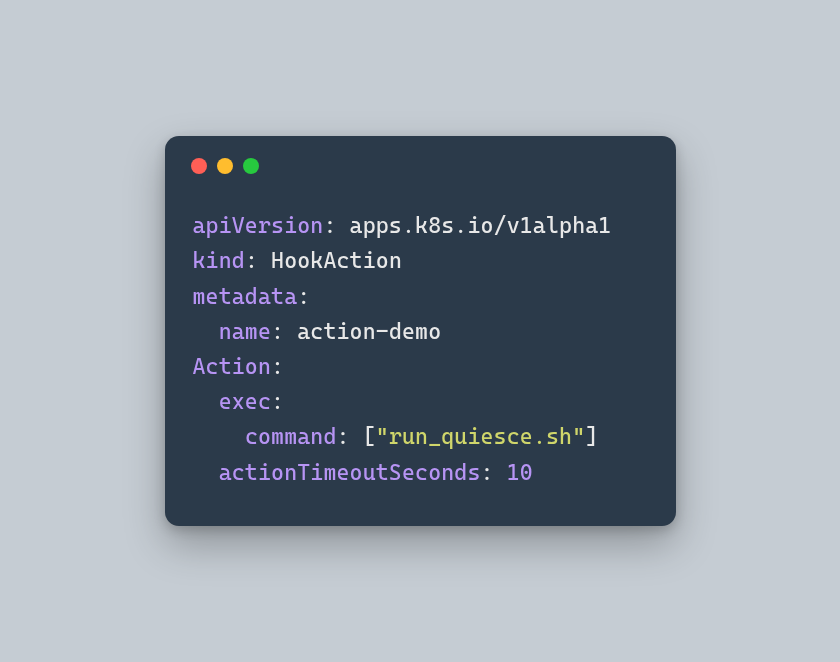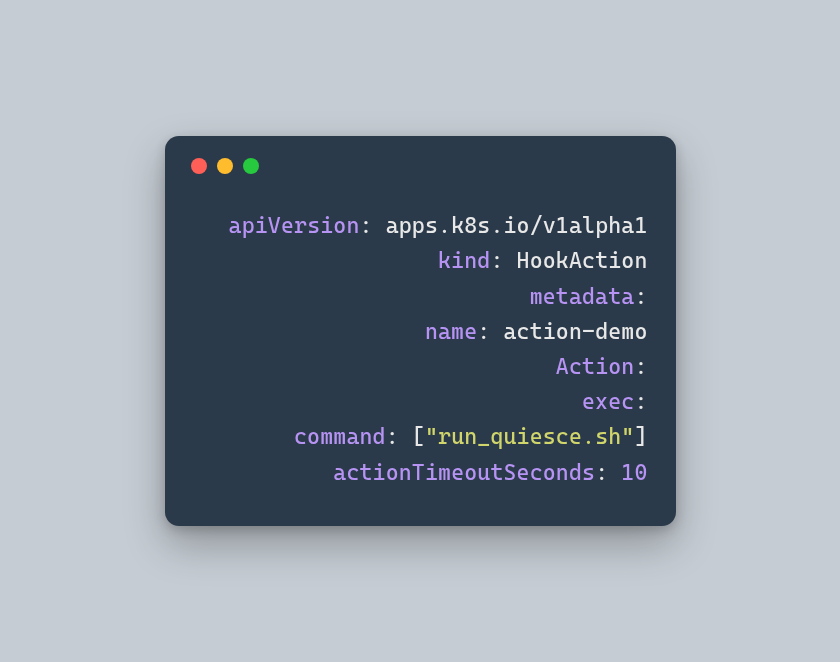--- a/index.html
+++ b/index.html
@@ -15,21 +15,20 @@
       align-items: center;
       justify-content: center;
       font-family: ui-monospace, 'SF Mono', 'Monaco', 'Cascadia Code', 'Roboto Mono', Consolas, monospace;
     }
     .terminal-window {
       width: 511px;
       background: #2b3a4a;
       border-radius: 14px;
       box-shadow: 0 18px 40px rgba(0,0,0,0.28), 0 4px 12px rgba(0,0,0,0.18);
       padding-bottom: 36px;
-      text-align: right;
     }
     .titlebar {
       display: flex;
       gap: 10px;
       padding: 22px 26px 16px 26px;
     }
     .traffic-light {
       width: 16px;
       height: 16px;
       border-radius: 50%;

